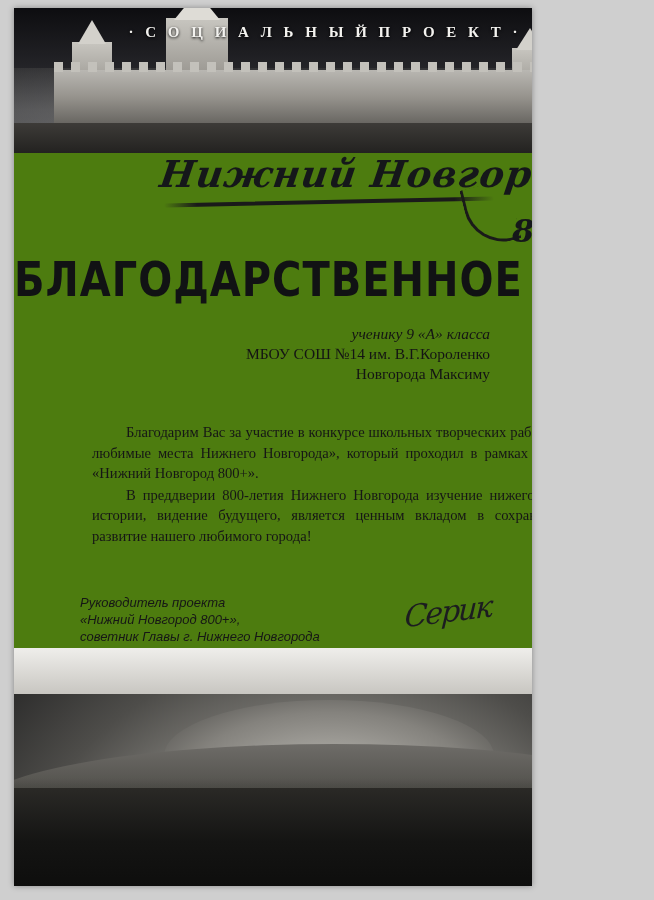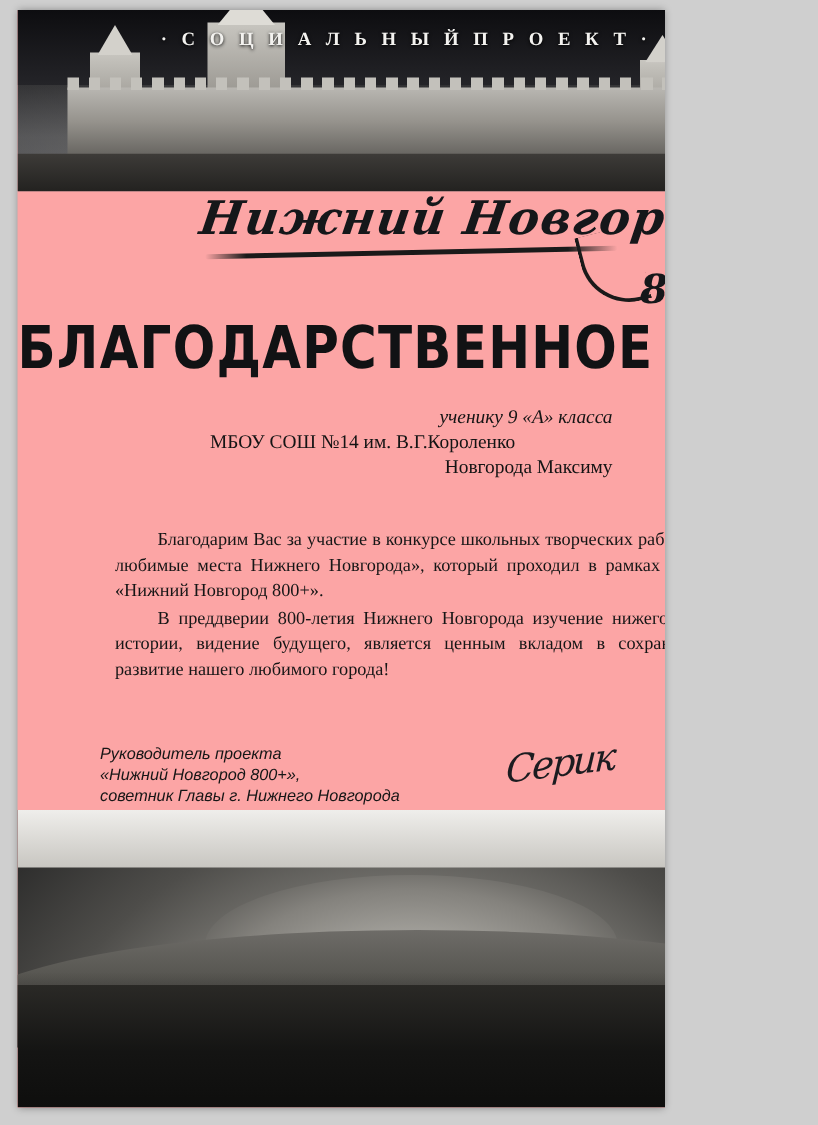--- a/index.html
+++ b/index.html
@@ -16,21 +16,21 @@
     height: 900px;
     background: #cfcfcf;
     overflow: hidden;
   }
   .sheet {
     position: absolute;
     left: 14px;
     top: 8px;
     width: 518px;
     height: 878px;
-    background: #fca5a5;
+    background: #4d7c0f;
     box-shadow: 0 0 6px rgba(0,0,0,0.35);
     overflow: hidden;
   }
 
   
   .header-photo {
     position: absolute;
     left: 0; top: 0;
     width: 622px;
     height: 145px;
@@ -181,21 +181,21 @@
     top: 316px;
     width: 400px;
     text-align: right;
     font-family: "Liberation Serif", serif;
     font-weight: normal;
     font-style: italic;
     font-size: 15.5px;
     line-height: 20px;
     color: #141414;
   }
-  .addressee .ln2 { font-style: normal; text-align: center; }
+  .addressee .ln2 { font-style: normal; }
   .addressee .ln3 { font-style: normal; }
 
   
   .body-text {
     position: absolute;
     left: 78px;
     top: 414px;
     width: 492px;
     font-family: "Liberation Serif", serif;
     font-size: 14.6px;

